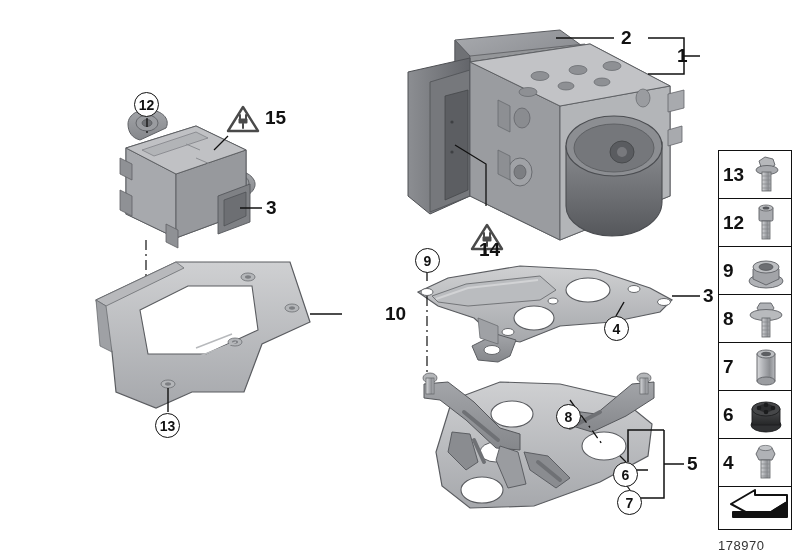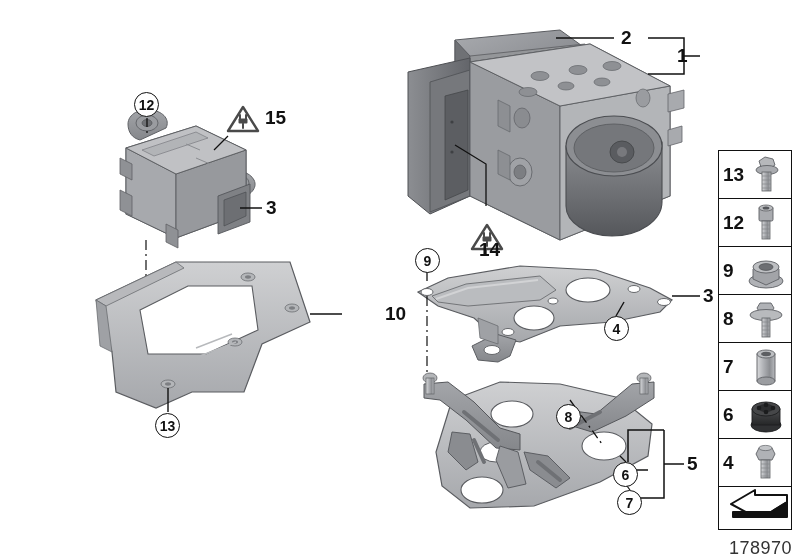--- a/index.html
+++ b/index.html
@@ -83,24 +83,24 @@
     right: 2px;
     top: 0;
     width: 48px;
     height: 100%;
   }
   .legend-row.arrow-row { height: 42px; }
   #partnum {
     position: absolute;
     left: 718px;
     width: 74px;
-    text-align: right;
+    text-align: left;
     top: 538px;
     font-family: "Liberation Sans", sans-serif;
-    font-size: 18px;
+    font-size: 13px;
     color: #333333;
     letter-spacing: 0.5px;
   }
   .warn {
     position: absolute;
     width: 34px;
     height: 30px;
   }
 </style>
 </head>

